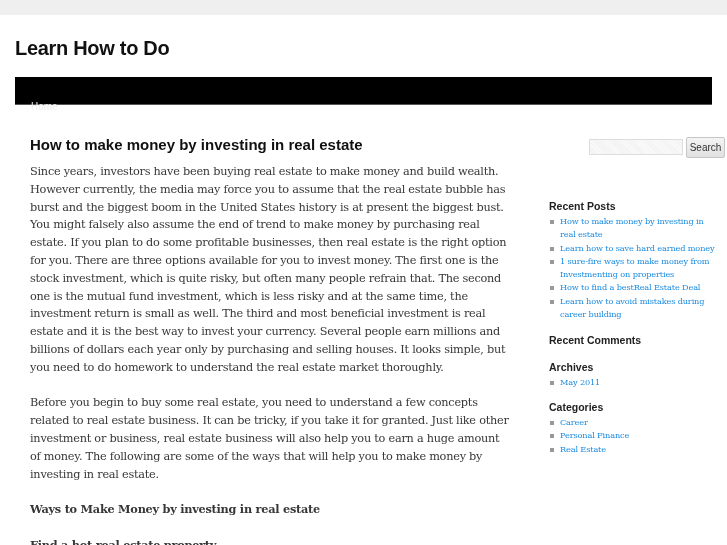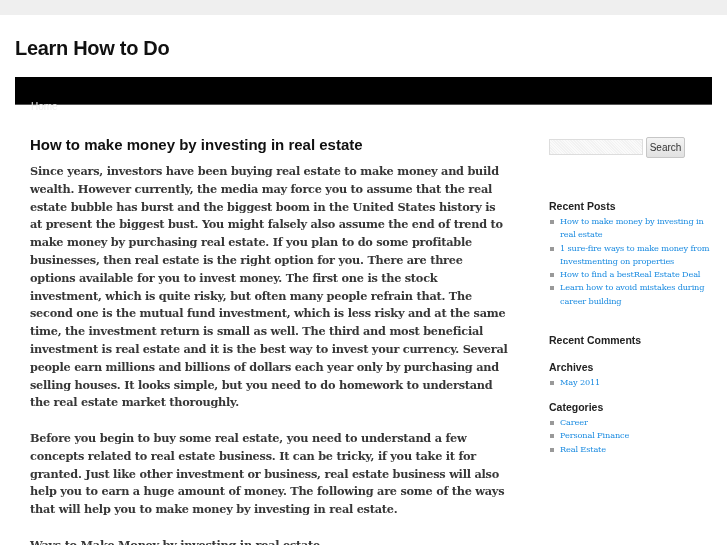--- a/index.html
+++ b/index.html
@@ -32,26 +32,26 @@
       font-family: "Liberation Sans", sans-serif;
       font-weight: bold; font-size: 15px; color: #111111;
     }
 
     .article-body {
       position: absolute; left: 30px; top: 148px; width: 480px;
       font-family: "DejaVu Serif", serif;
       font-size: 11.3px; line-height: 17.8px; color: #373737;
       letter-spacing: -0.25px;
     }
-    .article-body p { margin-bottom: 17.8px; font-weight: bold; }
+    .article-body p { margin-bottom: 17.8px; }
     .article-body .sub-heading { font-weight: bold; color: #373737; margin-bottom: 17.8px; }
 
     .sidebar { position: absolute; left: 549px; top: 122px; width: 170px; }
 
-    .search-row { position: relative; height: 22px; }
+    .search-row { position: relative; height: 22px; margin-left: 40px; }
     .search-input {
       position: absolute; left: 0; top: 2px; width: 94px; height: 16px;
       border: 1px solid #dddddd; background: #f7f7f7;
       background-image: repeating-linear-gradient(45deg, #f2f2f2 0 1px, #fafafa 1px 2px);
       font-size: 10px; color: #555; padding: 0 3px;
     }
     .search-button {
       position: absolute; left: 97px; top: 0; width: 39px; height: 21px;
       border: 1px solid #c6c6c6; border-radius: 2px;
       background: linear-gradient(#f4f4f4, #e1e1e1);
@@ -106,20 +106,21 @@
 
     <div class="search-row">
       <input class="search-input" type="text" placeholder="" style="">
       <button class="search-button">Search</button>
     </div>
 
     <div class="widget w-recent-posts">
       <div class="widget-title">Recent Posts</div>
       <ul>
         <li><span class="bullet"></span><a>How to make money by investing in real estate</a></li>
+        <li><span class="bullet"></span><a>Learn how to save hard earned money</a></li>
         <li><span class="bullet"></span><a>1 sure-fire ways to make money from Investmenting on properties</a></li>
         <li><span class="bullet"></span><a>How to find a bestReal Estate Deal</a></li>
         <li><span class="bullet"></span><a>Learn how to avoid mistakes during career building</a></li>
       </ul>
     </div>
 
     <div class="widget w-recent-comments">
       <div class="widget-title">Recent Comments</div>
     </div>
 

